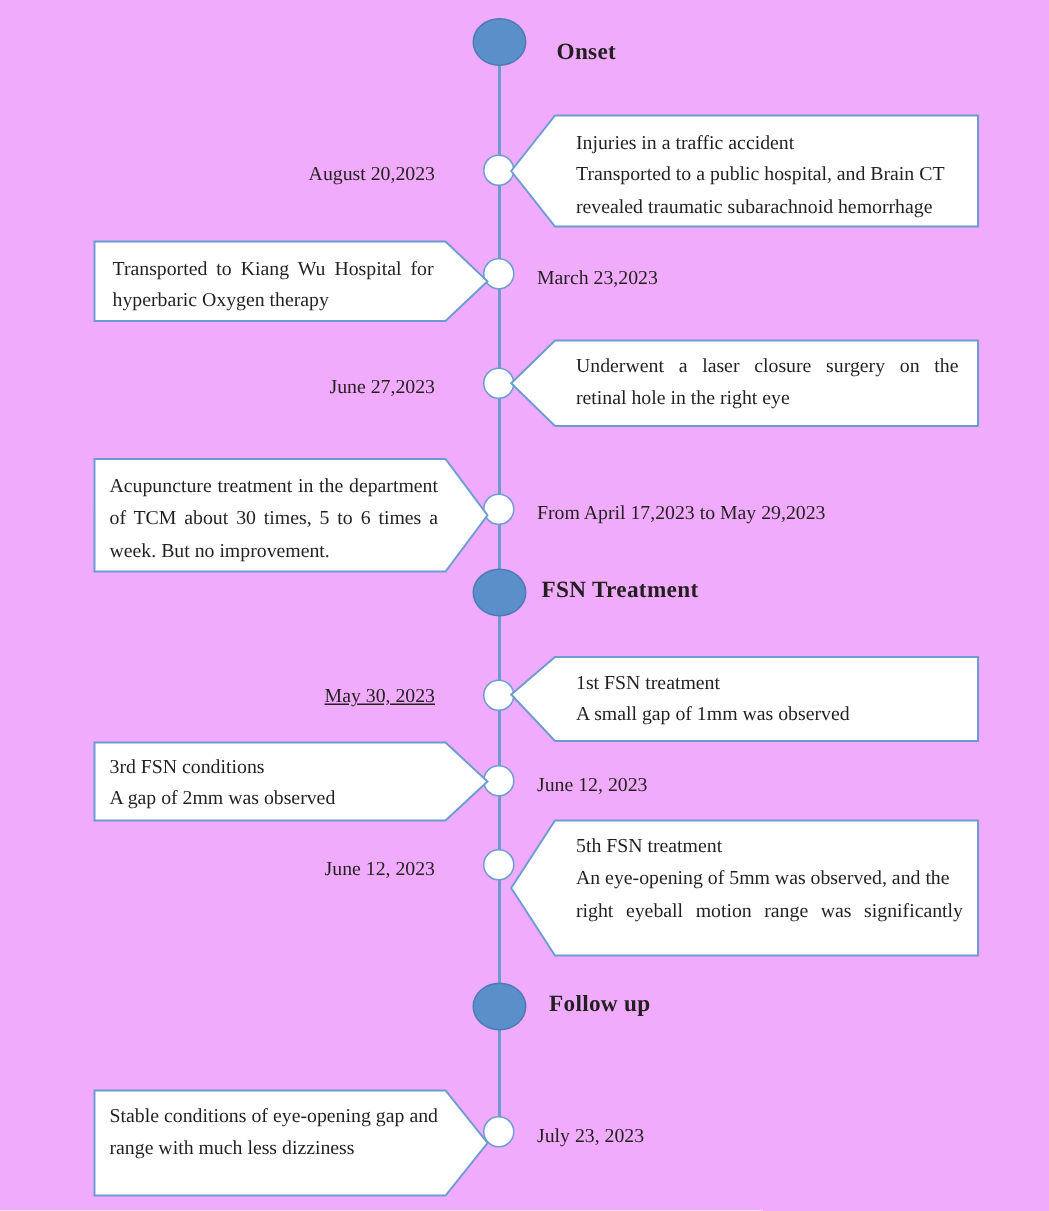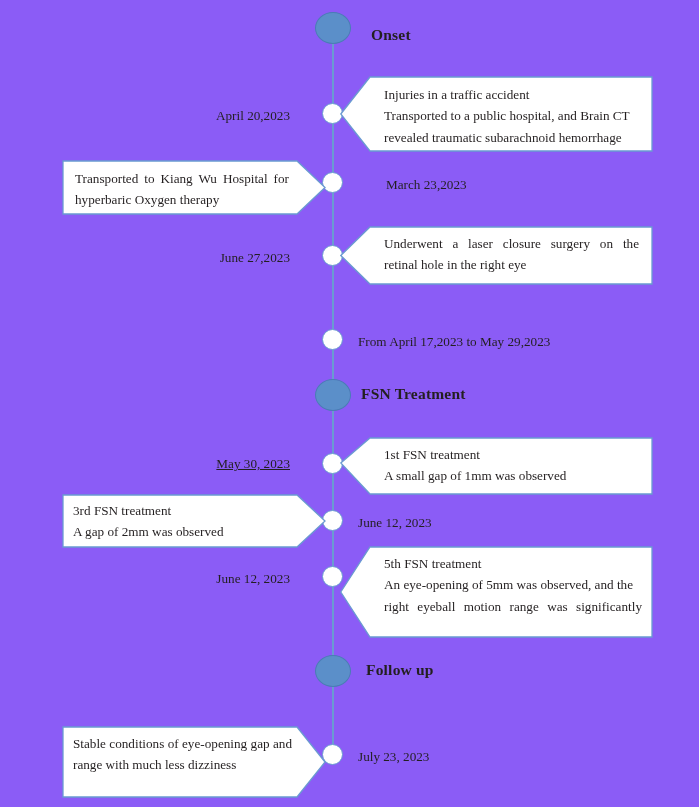--- a/index.html
+++ b/index.html
@@ -10,21 +10,21 @@
   }
   body {
     font-family: "Liberation Serif", "DejaVu Serif", serif;
     color: #231f20;
   }
   #timeline-canvas {
     position: relative;
     width: 699px;
     height: 807px;
     overflow: hidden;
-    background: #8b5cf6;
+    background: #f0abfc;
   }
 
   
   .spine {
     position: absolute;
     left: 332px;
     width: 2px;
     background: #6a9bd1;
   }
 
@@ -95,34 +95,34 @@
 <body>
 
 <div id="timeline-canvas">
 
   <div class="spine" style="top:44px; height:720px;"></div>
 
   <div class="node-major" style="left:315px; top:12px;"></div>
   <div class="milestone-label" style="left:371px; top:26px;">Onset</div>
 
   <div class="node-minor" style="left:322px; top:103px;"></div>
-  <div class="date-label left" style="left:0px; width:290px; top:108px;">April 20,2023</div>
+  <div class="date-label left" style="left:0px; width:290px; top:108px;">August 20,2023</div>
   <div class="callout" style="left:340px; top:76px; width:313px; height:76px;">
     <svg width="313" height="76" viewBox="0 0 313 76">
       <polygon points="0.8,38 30,1 312,1 312,75 30,75" fill="#ffffff" stroke="#6a9bd1" stroke-width="1.3"></polygon>
     </svg>
     <div class="ctext" style="left:44px; top:8px; width:258px;">
       <span class="line">Injuries in a traffic accident</span>
       <span class="line">Transported to a public hospital, and Brain CT</span>
       <span class="line">revealed traumatic subarachnoid hemorrhage</span>
     </div>
   </div>
 
   <div class="node-minor" style="left:322px; top:172px;"></div>
-  <div class="date-label right" style="left:358px; top:177px;margin-left:28px;">March 23,2023</div>
+  <div class="date-label right" style="left:358px; top:177px;">March 23,2023</div>
   <div class="callout" style="left:62px; top:160px; width:264px; height:71px;">
     <svg width="264" height="55" viewBox="0 0 264 55">
       <polygon points="1,1 235,1 263,27.5 235,54 1,54" fill="#ffffff" stroke="#6a9bd1" stroke-width="1.3"></polygon>
     </svg>
     <div class="ctext" style="left:13px; top:8px; width:214px;">
       <span class="line j">Transported to Kiang Wu Hospital for</span>
       <span class="line">hyperbaric Oxygen therapy</span>
     </div>
   </div>
 
@@ -133,20 +133,30 @@
       <polygon points="0.8,29.5 30,1 312,1 312,58 30,58" fill="#ffffff" stroke="#6a9bd1" stroke-width="1.3"></polygon>
     </svg>
     <div class="ctext" style="left:44px; top:7px; width:255px;">
       <span class="line j">Underwent a laser closure surgery on the</span>
       <span class="line">retinal hole in the right eye</span>
     </div>
   </div>
 
   <div class="node-minor" style="left:322px; top:329px;"></div>
   <div class="date-label right" style="left:358px; top:334px;">From April 17,2023 to May 29,2023</div>
+  <div class="callout" style="left:62px; top:305px; width:264px; height:77px;">
+    <svg width="264" height="77" viewBox="0 0 264 77">
+      <polygon points="1,1 235,1 263,38.5 235,76 1,76" fill="#ffffff" stroke="#6a9bd1" stroke-width="1.3"></polygon>
+    </svg>
+    <div class="ctext" style="left:11px; top:8px; width:219px;">
+      <span class="line j">Acupuncture treatment in the department</span>
+      <span class="line j">of TCM about 30 times, 5 to 6 times a</span>
+      <span class="line">week. But no improvement.</span>
+    </div>
+  </div>
 
   <div class="node-major" style="left:315px; top:379px;"></div>
   <div class="milestone-label" style="left:361px; top:385px;">FSN Treatment</div>
 
   <div class="node-minor" style="left:322px; top:453px;"></div>
   <div class="date-label left" style="left:0px; width:290px; top:456px;text-decoration:underline;">May 30, 2023</div>
   <div class="callout" style="left:340px; top:437px; width:313px; height:58px;">
     <svg width="313" height="58" viewBox="0 0 313 58">
       <polygon points="0.8,26 30,1 312,1 312,57 30,57" fill="#ffffff" stroke="#6a9bd1" stroke-width="1.3"></polygon>
     </svg>
@@ -156,21 +166,21 @@
     </div>
   </div>
 
   <div class="node-minor" style="left:322px; top:510px;"></div>
   <div class="date-label right" style="left:358px; top:515px;">June 12, 2023</div>
   <div class="callout" style="left:62px; top:494px; width:264px; height:54px;">
     <svg width="264" height="54" viewBox="0 0 264 54">
       <polygon points="1,1 235,1 263,27 235,53 1,53" fill="#ffffff" stroke="#6a9bd1" stroke-width="1.3"></polygon>
     </svg>
     <div class="ctext" style="left:11px; top:6px; width:219px;">
-      <span class="line">3rd FSN treatment</span>
+      <span class="line">3rd FSN conditions</span>
       <span class="line">A gap of 2mm was observed</span>
     </div>
   </div>
 
   <div class="node-minor" style="left:322px; top:566px;"></div>
   <div class="date-label left" style="left:0px; width:290px; top:571px;">June 12, 2023</div>
   <div class="callout" style="left:340px; top:546px; width:313px; height:76px;">
     <svg width="313" height="92" viewBox="0 0 313 92">
       <polygon points="0.8,46 30,1 312,1 312,91 30,91" fill="#ffffff" stroke="#6a9bd1" stroke-width="1.3"></polygon>
     </svg>

